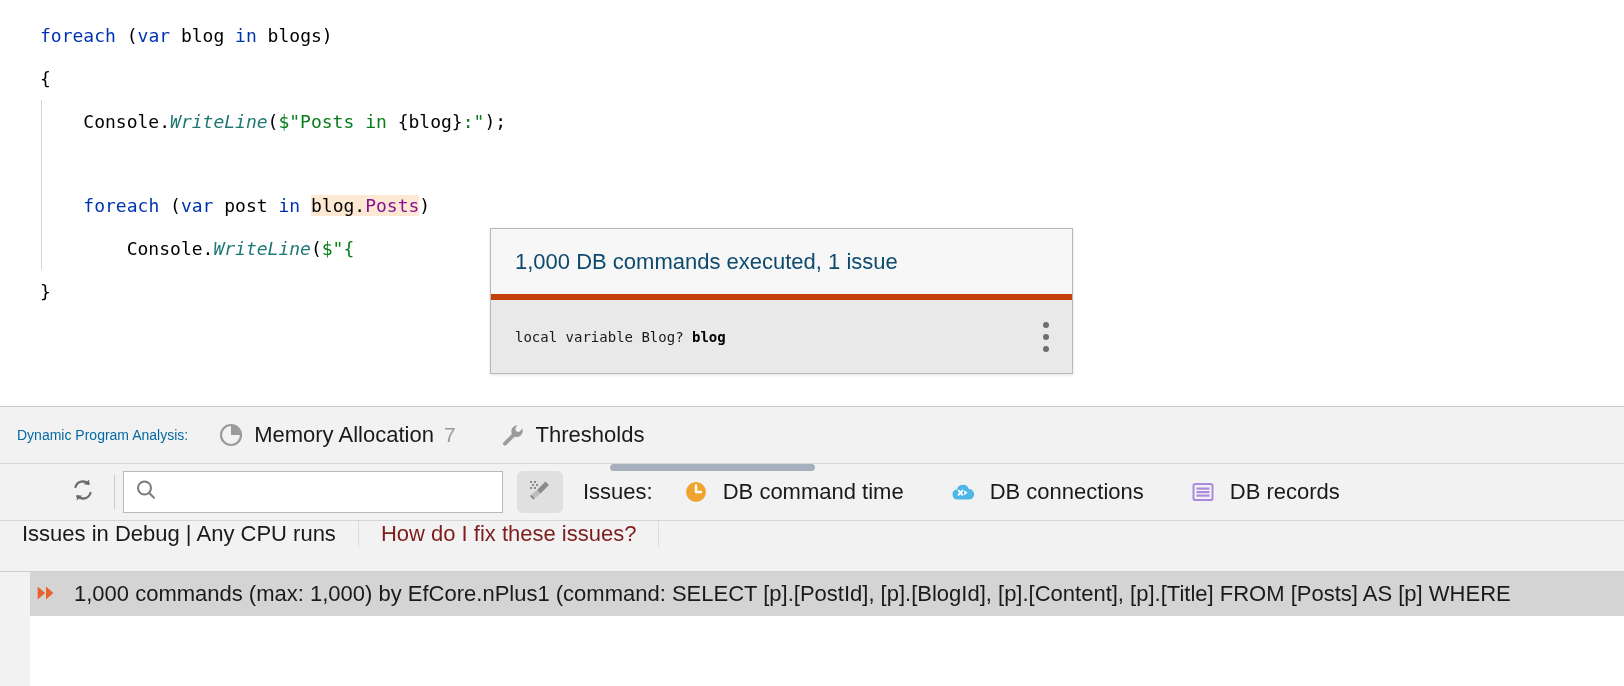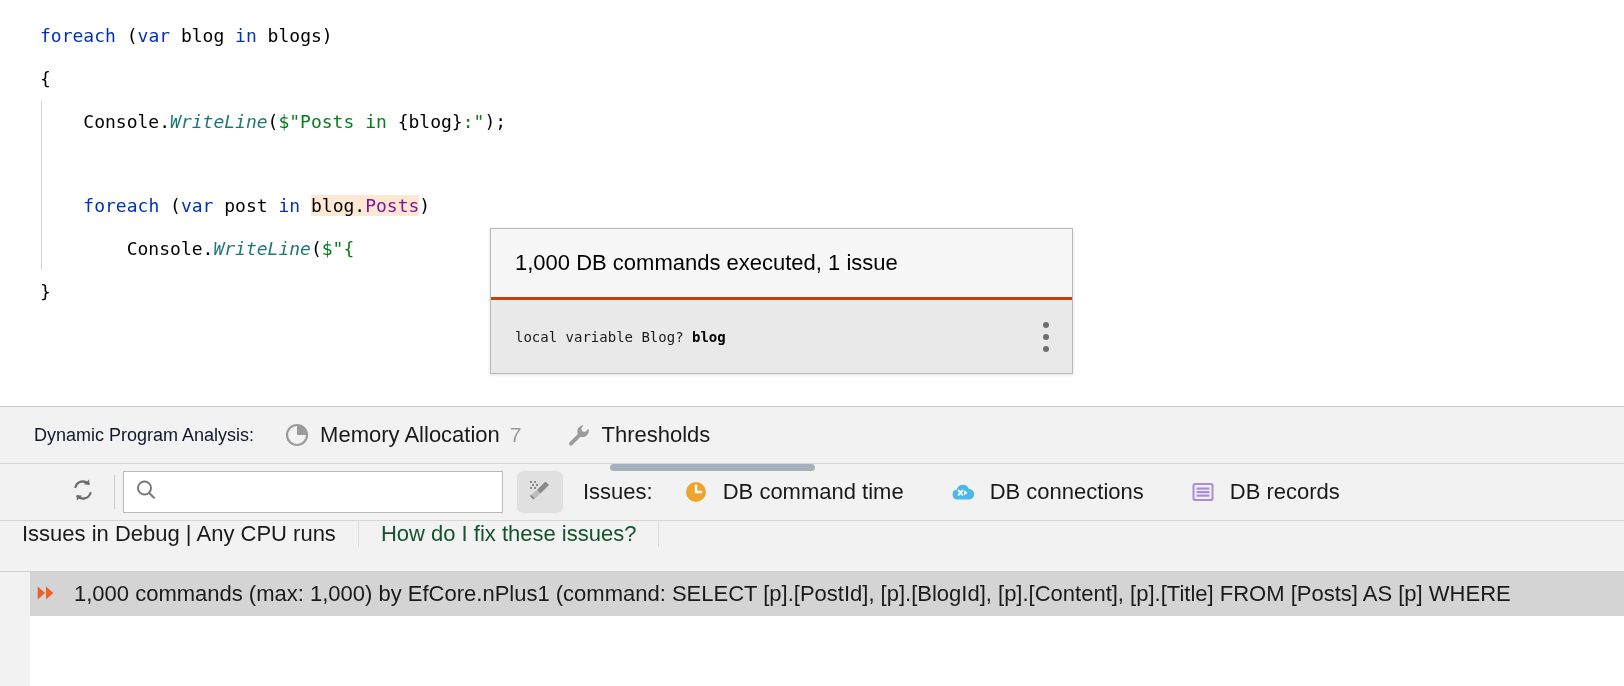--- a/index.html
+++ b/index.html
@@ -62,23 +62,23 @@
     width: 583px;
     border: 1px solid #b8b8b8;
     box-sizing: border-box;
     box-shadow: 0 1px 3px rgba(0,0,0,0.12);
     background: #f7f7f7;
   }
   .tooltip-top {
     background: #f7f7f7;
     padding: 20px 24px 20px 24px;
     font-size: 22px;
-    color: #000000;
+    color: #0c4a6e;
     font-family: "Liberation Sans", sans-serif;
-    border-bottom: 3px solid #c2410c;
+    border-bottom: 6px solid #c2410c;
     height: 71px;
     box-sizing: border-box;
     display: flex;
     align-items: center;
   }
   .tooltip-bottom {
     background: #e9e9e9;
     padding: 0 24px;
     height: 73px;
     display: flex;
@@ -128,24 +128,24 @@
   
   .tabstrip {
     position: relative;
     height: 56px;
     background: #f2f2f2;
     display: flex;
     align-items: center;
     border-bottom: 1px solid #d6d6d6;
   }
   .dpa-label {
-    padding-left: 34px;
+    padding-left: 17px;
     padding-right: 8px;
-    font-size: 18px;
-    color: #0f172a;
+    font-size: 14px;
+    color: #0369a1;
     white-space: nowrap;
   }
   .tab {
     display: flex;
     align-items: center;
     gap: 10px;
     height: 56px;
     padding: 0 22px;
     font-size: 22px;
     color: #1a1a1a;
@@ -253,21 +253,21 @@
   .subtab {
     display: flex;
     align-items: center;
     padding: 0 22px;
     font-size: 22px;
     color: #1a1a1a;
     background: #f2f2f2;
     border-right: 1px solid #dcdcdc;
     white-space: nowrap;
   }
-  .subtab.link { color: #14532d; }
+  .subtab.link { color: #7f1d1d; }
   .subtabs-filler {
     flex: 1;
     background: #ffffff;
     border-bottom: 1px solid #f2f2f2;
   }
 
   
   .results {
     position: relative;
     background: #ffffff;

